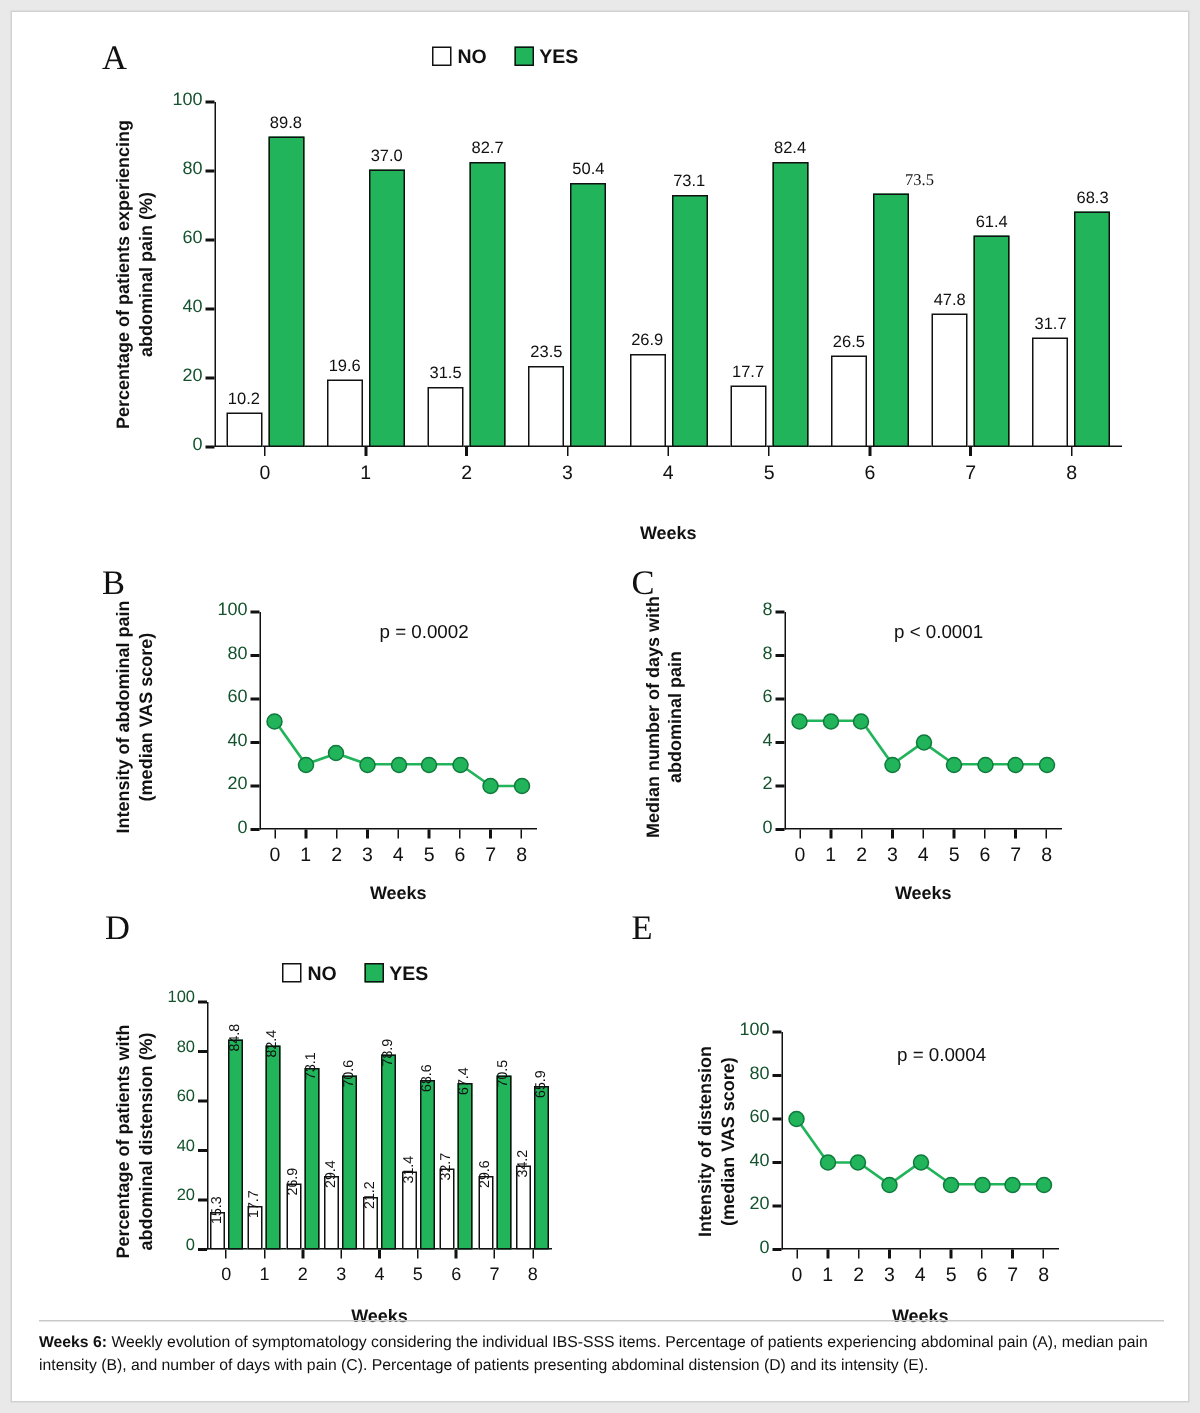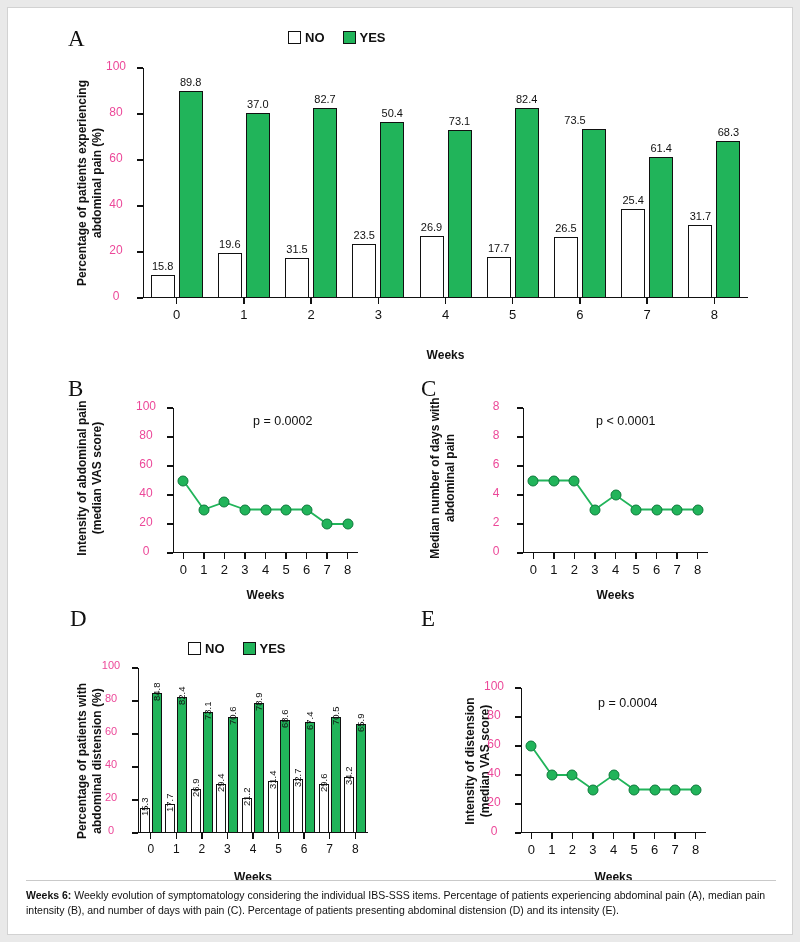--- a/index.html
+++ b/index.html
@@ -24,22 +24,22 @@
     font-size:12px;color:#111;font-weight:700;
     text-align:center;line-height:1.25;
   }
   .vtitle{
     position:absolute;
     transform-origin:50% 50%;
   }
   .tick-lbl{
     position:absolute;
     font-family:"Liberation Sans", sans-serif;
-    font-size:12px;color:#ec4899;
-    text-align:center;
+    font-size:12px;color:#14532d;
+    text-align:right;
   }
   .xtick-lbl{
     position:absolute;
     font-family:"Liberation Sans", sans-serif;
     font-size:13px;color:#111;
     text-align:center;
   }
   .plot{
     position:absolute;
     border-left:1.4px solid #111;
@@ -188,21 +188,21 @@
     <div class="xtick-lbl" style="left:421.5px;top:299px;width:32px;font-size:13px;">4</div>
     <div class="tickmark" style="left:504.0222222222223px;top:290px;width:1.4px;height:6px;"></div>
     <div class="xtick-lbl" style="left:488.7222222222223px;top:299px;width:32px;font-size:13px;">5</div>
     <div class="tickmark" style="left:571.2444444444444px;top:290px;width:1.4px;height:6px;"></div>
     <div class="xtick-lbl" style="left:555.9444444444445px;top:299px;width:32px;font-size:13px;">6</div>
     <div class="tickmark" style="left:638.4666666666667px;top:290px;width:1.4px;height:6px;"></div>
     <div class="xtick-lbl" style="left:623.1666666666667px;top:299px;width:32px;font-size:13px;">7</div>
     <div class="tickmark" style="left:705.6888888888889px;top:290px;width:1.4px;height:6px;"></div>
     <div class="xtick-lbl" style="left:690.3888888888889px;top:299px;width:32px;font-size:13px;">8</div>
     <div class="bar no" style="left:142.61111111111111px;top:266.54px;width:24px;height:23.459999999999997px;bottom:auto;"></div>
-    <div class="barlbl" style="left:136.61111111111111px;top:251.54000000000002px;width:36px;">15.8</div>
+    <div class="barlbl" style="left:136.61111111111111px;top:251.54000000000002px;width:36px;">10.2</div>
     <div class="bar yes" style="left:170.61111111111111px;top:83.46000000000001px;width:24px;height:206.54px;bottom:auto;"></div>
     <div class="barlbl" style="left:164.61111111111111px;top:68.46000000000001px;width:36px;">89.8</div>
     <div class="bar no" style="left:209.83333333333334px;top:244.92000000000002px;width:24px;height:45.08px;bottom:auto;"></div>
     <div class="barlbl" style="left:203.83333333333334px;top:229.92000000000002px;width:36px;">19.6</div>
     <div class="bar yes" style="left:237.83333333333334px;top:105.07999999999998px;width:24px;height:184.92000000000002px;bottom:auto;"></div>
     <div class="barlbl" style="left:231.83333333333334px;top:90.07999999999998px;width:36px;">37.0</div>
     <div class="bar no" style="left:277.05555555555554px;top:250.20999999999998px;width:24px;height:39.790000000000006px;bottom:auto;"></div>
     <div class="barlbl" style="left:271.05555555555554px;top:235.20999999999998px;width:36px;">31.5</div>
     <div class="bar yes" style="left:305.05555555555554px;top:99.78999999999999px;width:24px;height:190.21px;bottom:auto;"></div>
     <div class="barlbl" style="left:299.05555555555554px;top:84.78999999999999px;width:36px;">82.7</div>
@@ -214,23 +214,23 @@
     <div class="barlbl" style="left:405.5px;top:213.13px;width:36px;">26.9</div>
     <div class="bar yes" style="left:439.5px;top:121.87px;width:24px;height:168.13px;bottom:auto;"></div>
     <div class="barlbl" style="left:433.5px;top:106.87px;width:36px;">73.1</div>
     <div class="bar no" style="left:478.7222222222223px;top:249.29px;width:24px;height:40.71px;bottom:auto;"></div>
     <div class="barlbl" style="left:472.7222222222223px;top:234.29px;width:36px;">17.7</div>
     <div class="bar yes" style="left:506.7222222222223px;top:100.47999999999999px;width:24px;height:189.52px;bottom:auto;"></div>
     <div class="barlbl" style="left:500.7222222222223px;top:85.47999999999999px;width:36px;">82.4</div>
     <div class="bar no" style="left:545.9444444444445px;top:229.05px;width:24px;height:60.95px;bottom:auto;"></div>
     <div class="barlbl" style="left:539.9444444444445px;top:214.05px;width:36px;">26.5</div>
     <div class="bar yes" style="left:573.9444444444445px;top:120.95000000000002px;width:24px;height:169.04999999999998px;bottom:auto;"></div>
-    <div class="barlbl" style="left:549px;top:105.95000000000002px;width:36px;">73.5</div>
+    <div class="barlbl" style="left:587px;top:105.95000000000002px;width:36px;font-family:Liberation Serif, serif;">73.5</div>
     <div class="bar no" style="left:613.1666666666667px;top:201.22px;width:24px;height:88.78px;bottom:auto;"></div>
-    <div class="barlbl" style="left:607.1666666666667px;top:186.22px;width:36px;">25.4</div>
+    <div class="barlbl" style="left:607.1666666666667px;top:186.22px;width:36px;">47.8</div>
     <div class="bar yes" style="left:641.1666666666667px;top:148.78px;width:24px;height:141.22px;bottom:auto;"></div>
     <div class="barlbl" style="left:635.1666666666667px;top:133.78px;width:36px;">61.4</div>
     <div class="bar no" style="left:680.3888888888889px;top:217.09px;width:24px;height:72.91px;bottom:auto;"></div>
     <div class="barlbl" style="left:674.3888888888889px;top:202.09px;width:36px;">31.7</div>
     <div class="bar yes" style="left:708.3888888888889px;top:132.91000000000003px;width:24px;height:157.08999999999997px;bottom:auto;"></div>
     <div class="barlbl" style="left:702.3888888888889px;top:117.91000000000003px;width:36px;">68.3</div>
     <div class="tickmark" style="left:159px;top:544.3px;width:6px;height:1.4px;"></div>
     <div class="tick-lbl" style="left:119px;top:536px;width:38px;font-size:12px;">0</div>
     <div class="tickmark" style="left:159px;top:515.3px;width:6px;height:1.4px;"></div>
     <div class="tick-lbl" style="left:119px;top:507px;width:38px;font-size:12px;">20</div>

